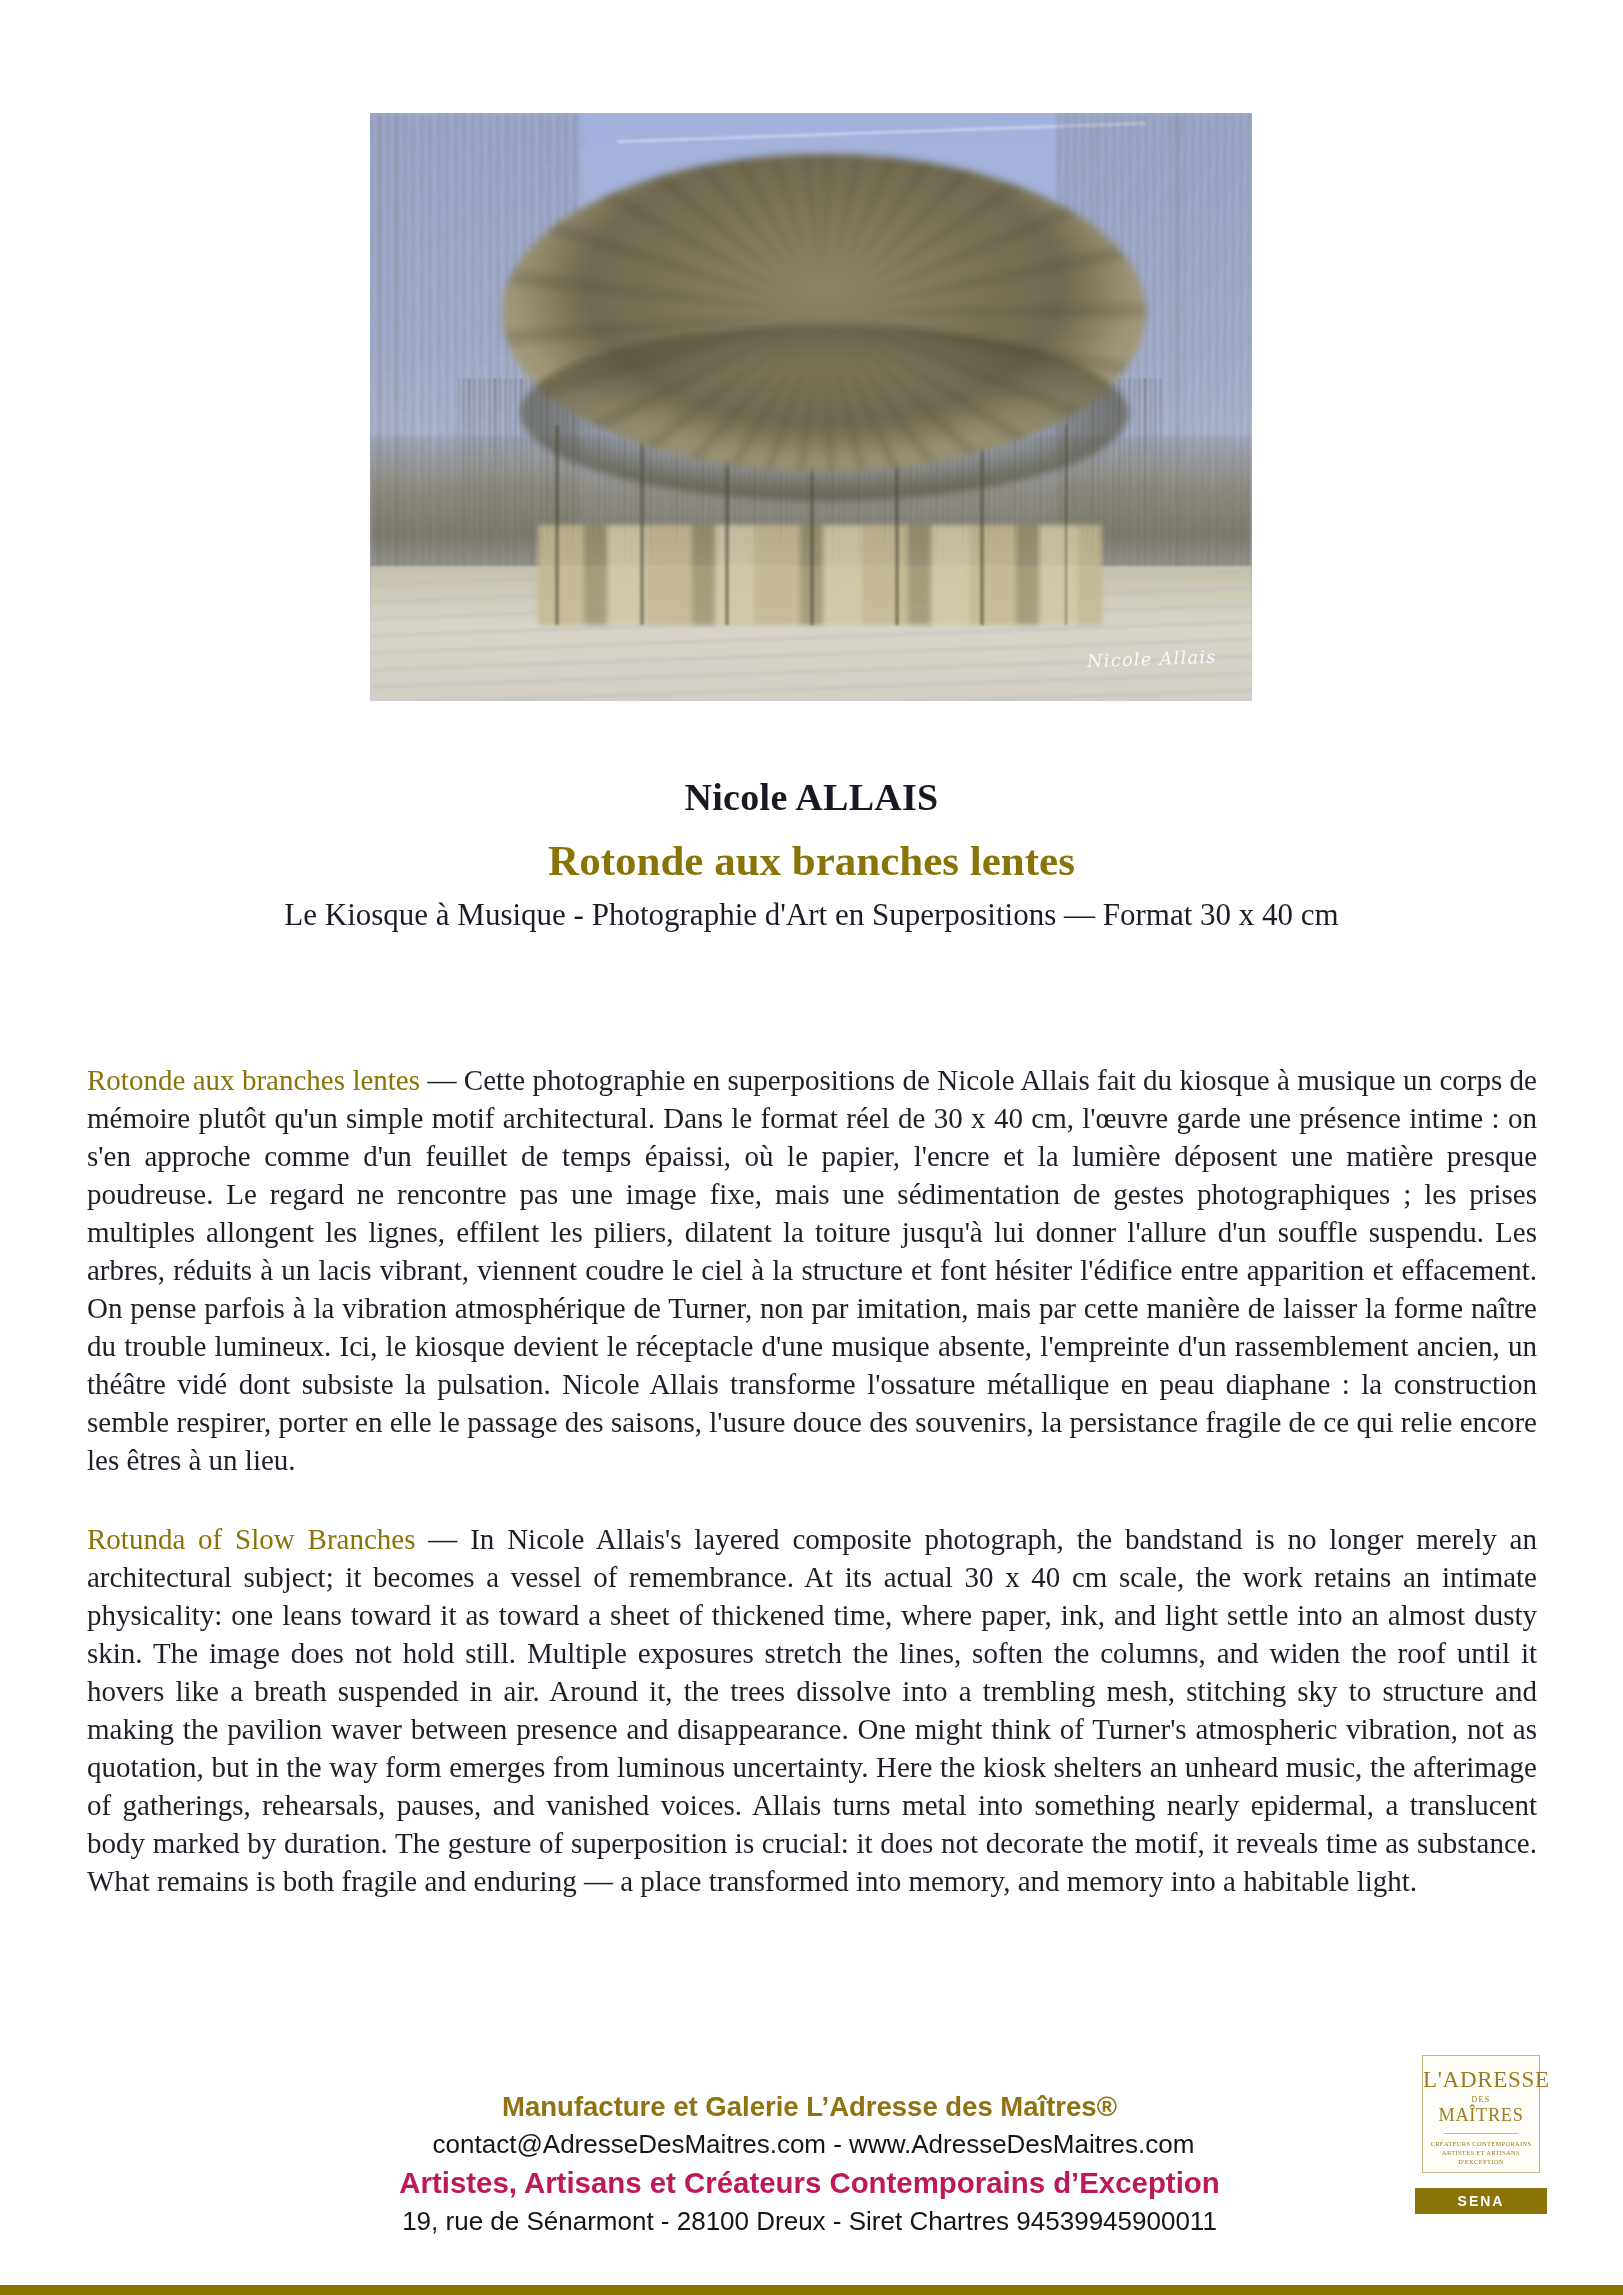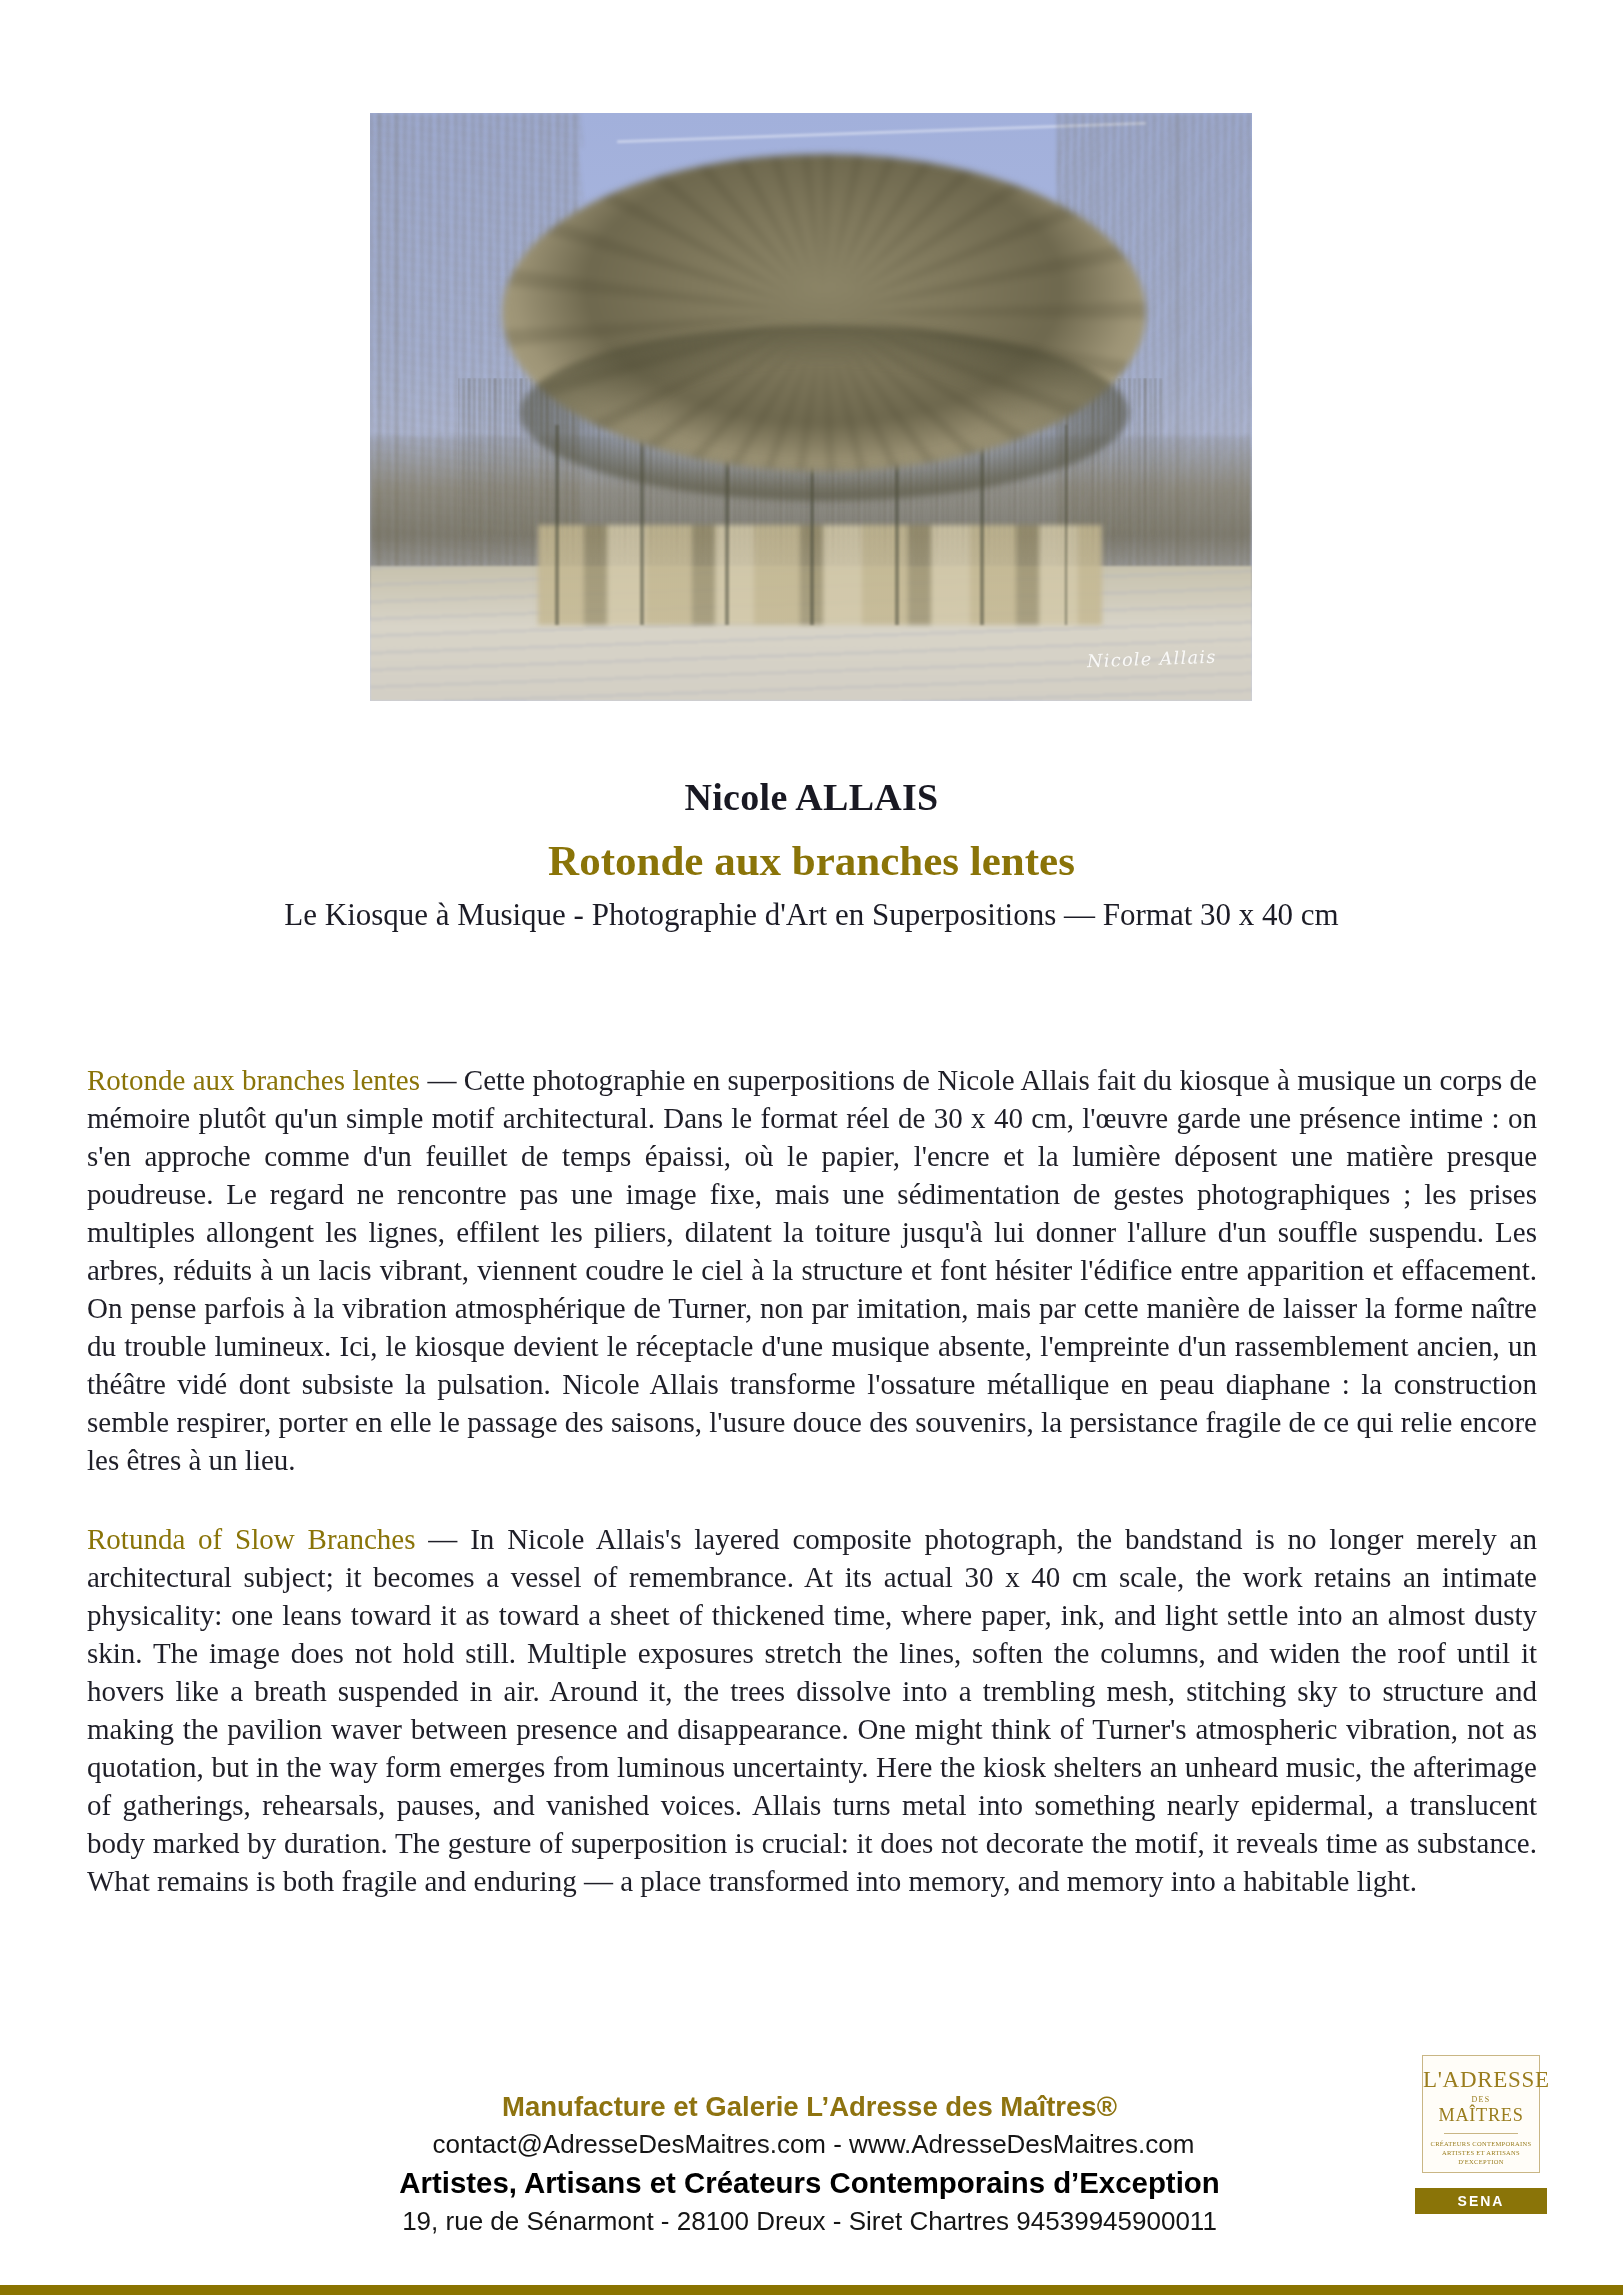--- a/index.html
+++ b/index.html
@@ -69,21 +69,21 @@
   
   .texts{position:absolute;left:87px;right:86px;top:1061px;}
   .texts p{font-size:29px;line-height:38px;text-align:justify;margin:0 0 41px 0;color:#1f1f28;}
   .lead{color:#8a7408;}
 
   
   .footer{position:absolute;left:0;right:4px;top:2091px;text-align:center;
     font-family:"Liberation Sans","DejaVu Sans",sans-serif;}
   .footer .f1{font-size:27.5px;font-weight:bold;color:#8e7310;margin:0 0 5.9px 0;}
   .footer .f2{font-size:26px;color:#151515;margin:0 0 5.9px 0;padding-left:8px;}
-  .footer .f3{font-size:29.4px;font-weight:bold;color:#000000;margin:0 0 5.9px 0;}
+  .footer .f3{font-size:29.4px;font-weight:bold;color:#be185d;margin:0 0 5.9px 0;}
   .footer .f4{font-size:26px;color:#151515;margin:0;}
 
   
   .badge{position:absolute;left:1422px;top:2055px;width:118px;height:118px;
     border:1.3px solid #c9b685;background:#fffdf8;box-sizing:border-box;text-align:center;
     color:#9a7d1e;font-family:"Liberation Serif","DejaVu Serif",serif;}
   .badge .b1{font-size:23px;letter-spacing:0.7px;margin-top:10.5px;}
   .badge .b2{font-size:7.9px;letter-spacing:1.3px;margin-top:2.6px;}
   .badge .b3{font-size:18.3px;letter-spacing:0.7px;margin-top:1.3px;}
   .badge .rule{width:64%;height:0.7px;background:#c9b685;margin:6.5px auto 5.2px auto;}

